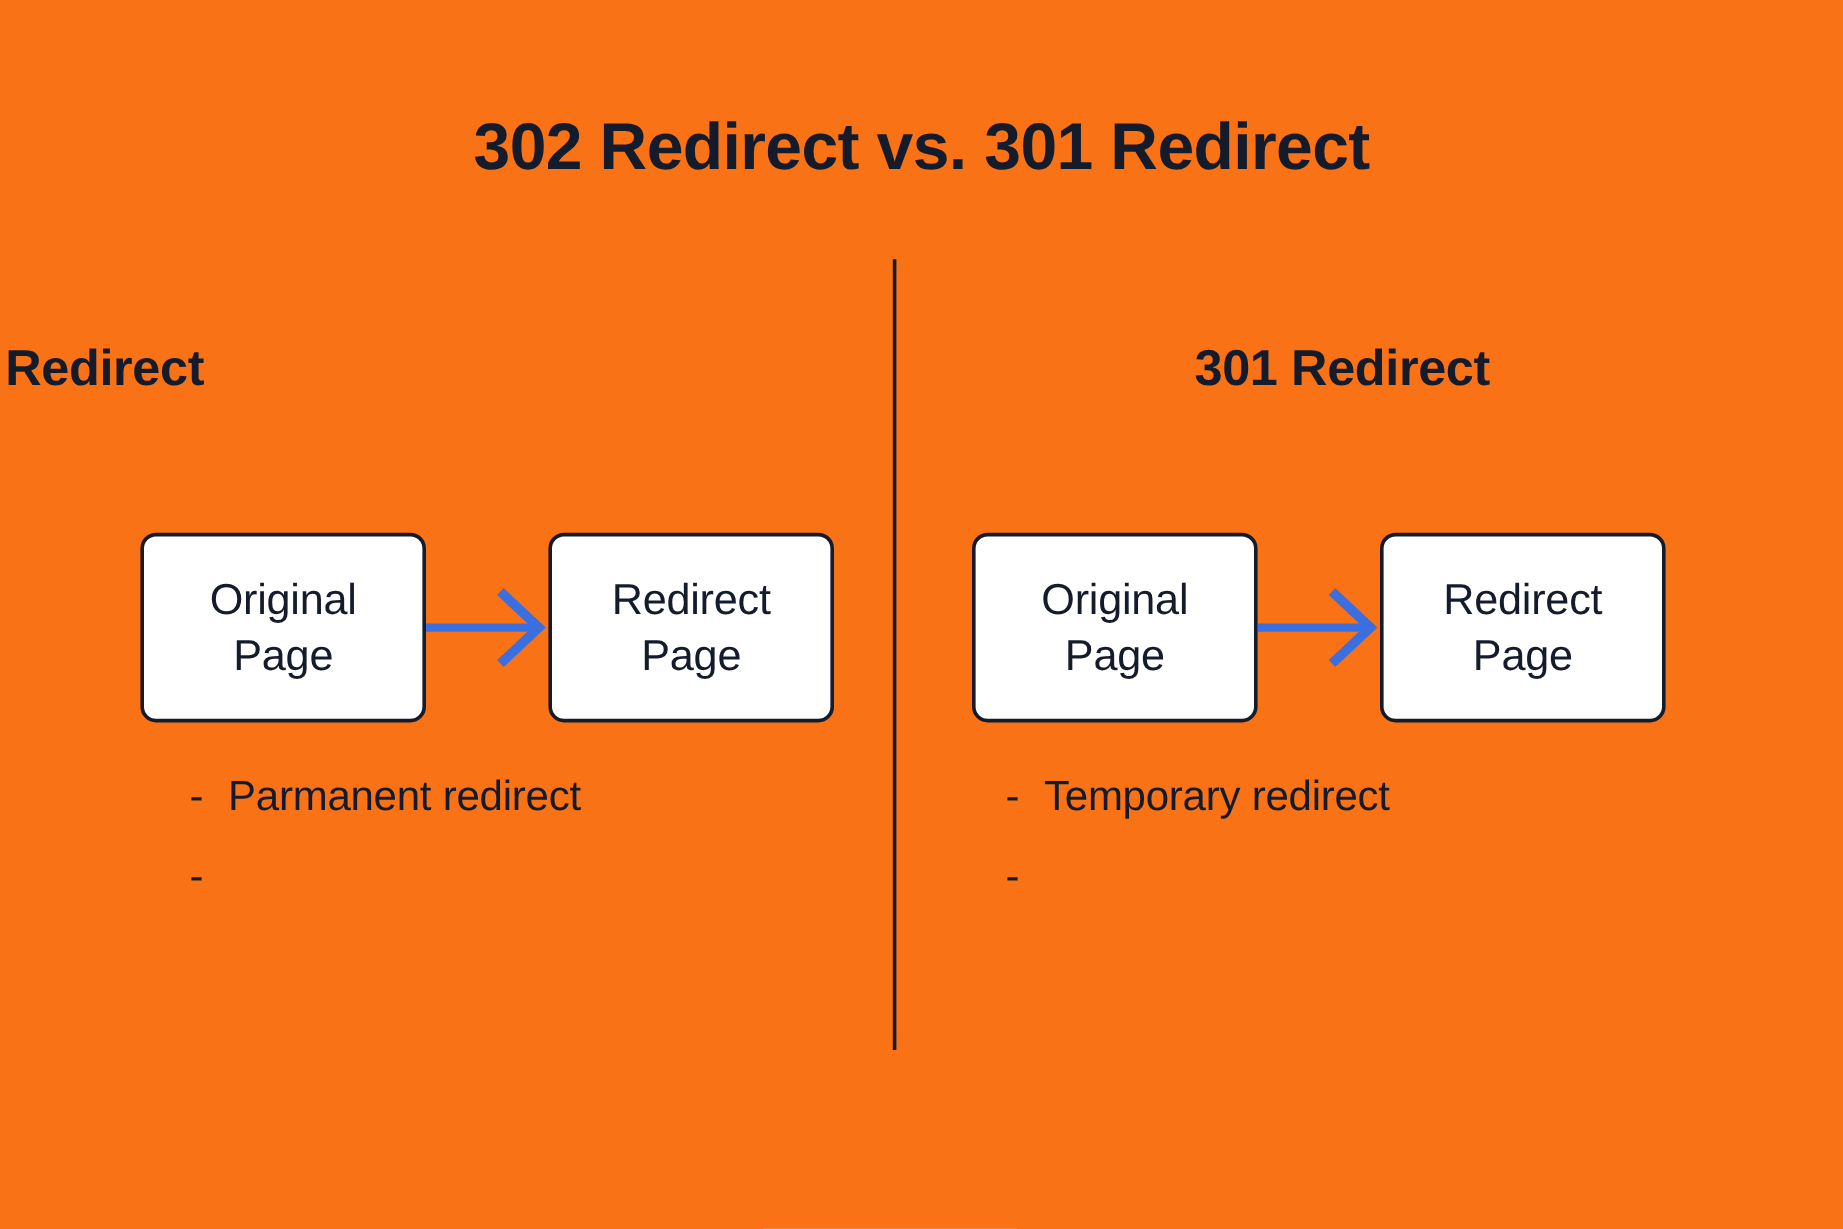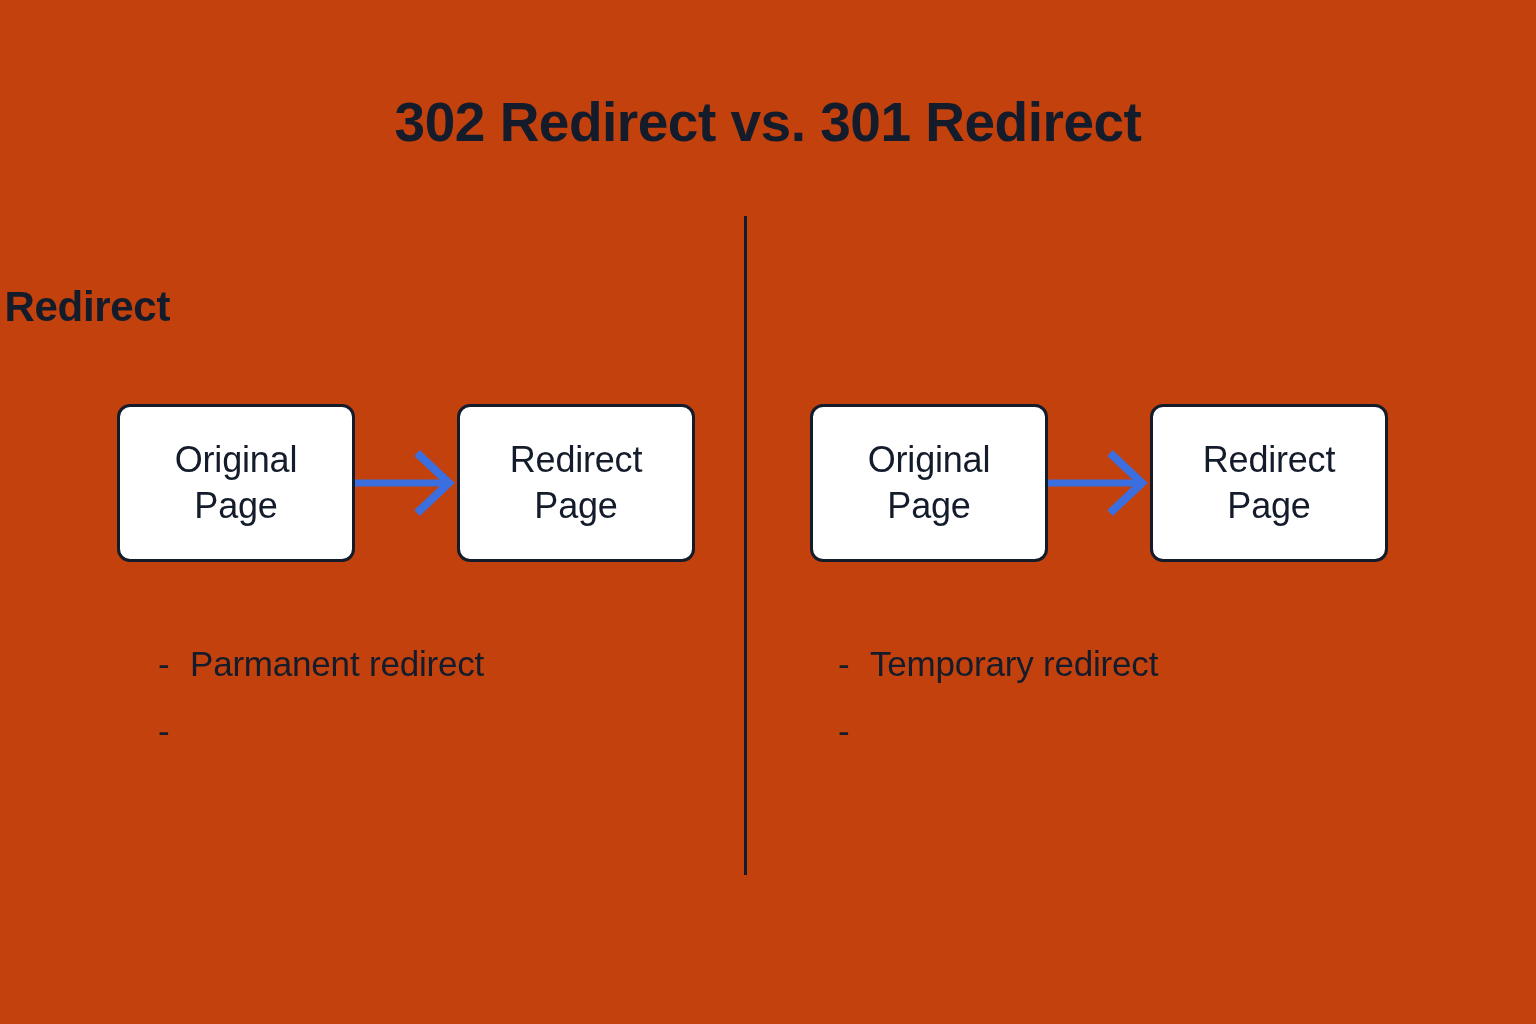--- a/index.html
+++ b/index.html
@@ -12,21 +12,21 @@
     background: #f9edd7;
     font-family: "Liberation Sans", sans-serif;
     overflow: hidden;
     position: relative;
     -webkit-font-smoothing: antialiased;
   }
 
   #infographic {
     position: absolute;
     inset: 0;
-    background: #c2410c;
+    background: #f97316;
   }
 
   
   .title {
     position: absolute;
     top: 92px;
     left: 0;
     width: 1536px;
     text-align: center;
     font-size: 55px;
@@ -65,21 +65,21 @@
     letter-spacing: -0.3px;
     color: #141c2b;
     line-height: 1.15;
   }
   .column.left  .col-heading { left: -325px; }
   .column.right .col-heading { left: -23px; }
 
   
   .flow {
     position: absolute;
-    top: 404px;
+    top: 444px;
     height: 158px;
     display: flex;
     align-items: center;
   }
   .column.left  .flow { left: 117px; }
   .column.right .flow { left: 63px; }
 
   .node-box {
     width: 238px;
     height: 158px;
@@ -170,20 +170,21 @@
       </div>
       <div class="bullet-item">
         <span class="bullet-dash">-</span>
       </div>
     </div>
 
   </div>
 
   <div class="column right">
 
+    <div class="col-heading">301 Redirect</div>
 
     <div class="flow">
 
       <div class="node-box">
         <span class="node-line">Original</span>
         <span class="node-line">Page</span>
       </div>
 
       <svg class="arrow" viewBox="0 0 102 80">
         <line x1="0" y1="40" x2="92" y2="40" stroke="#3b6fe0" stroke-width="7"></line>

